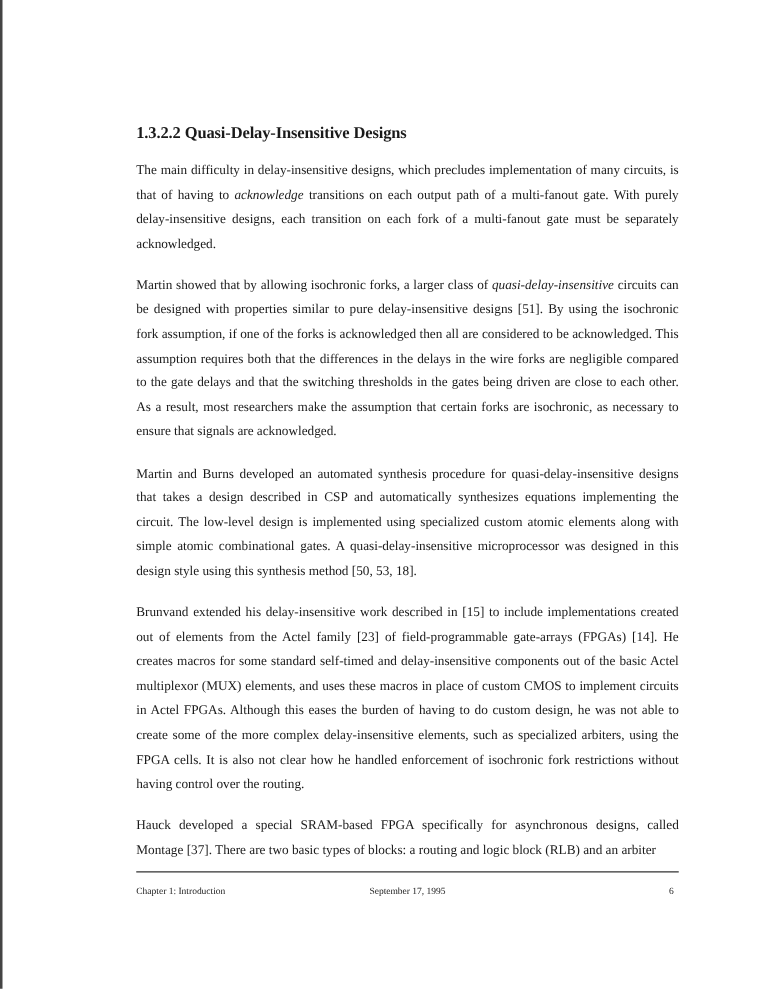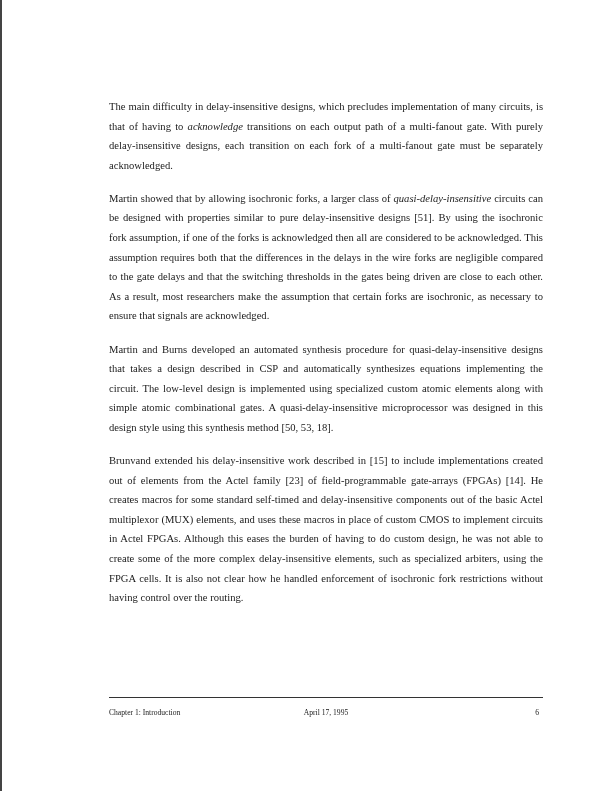--- a/index.html
+++ b/index.html
@@ -72,38 +72,42 @@
       margin-left: auto;
       padding-right: 4px;
     }
   </style>
 </head>
 <body>
 
 <div class="left-edge"></div>
 
 <div class="page">
+  <h3 class="heading">1.3.2.2 Quasi-Delay-Insensitive Designs</h3>
 
   <p class="para">
     <span>The main difficulty in delay-insensitive designs, which precludes implementation of many circuits, is that of having to </span><em>acknowledge</em><span> transitions on each output path of a multi-fanout gate. With purely delay-insensitive designs, each transition on each fork of a multi-fanout gate must be separately acknowledged.</span>
   </p>
 
   <p class="para">
     <span>Martin showed that by allowing isochronic forks, a larger class of </span><em>quasi-delay-insensitive</em><span> circuits can be designed with properties similar to pure delay-insensitive designs [51]. By using the isochronic fork assumption, if one of the forks is acknowledged then all are considered to be acknowledged. This assumption requires both that the differences in the delays in the wire forks are negligible compared to the gate delays and that the switching thresholds in the gates being driven are close to each other. As a result, most researchers make the assumption that certain forks are isochronic, as necessary to ensure that signals are acknowledged.</span>
   </p>
 
   <p class="para">
     <span>Martin and Burns developed an automated synthesis procedure for quasi-delay-insensitive designs that takes a design described in CSP and automatically synthesizes equations implementing the circuit. The low-level design is implemented using specialized custom atomic elements along with simple atomic combinational gates. A quasi-delay-insensitive microprocessor was designed in this design style using this synthesis method [50, 53, 18].</span>
   </p>
 
   <p class="para">
     <span>Brunvand extended his delay-insensitive work described in [15] to include implementations created out of elements from the Actel family [23] of field-programmable gate-arrays (FPGAs) [14]. He creates macros for some standard self-timed and delay-insensitive components out of the basic Actel multiplexor (MUX) elements, and uses these macros in place of custom CMOS to implement circuits in Actel FPGAs. Although this eases the burden of having to do custom design, he was not able to create some of the more complex delay-insensitive elements, such as specialized arbiters, using the FPGA cells. It is also not clear how he handled enforcement of isochronic fork restrictions without having control over the routing.</span>
   </p>
 
+  <p class="para">
+    <span>Hauck developed a special SRAM-based FPGA specifically for asynchronous designs, called Montage [37]. There are two basic types of blocks: a routing and logic block (RLB) and an arbiter</span>
+  </p>
 </div>
 
 <div class="rule"></div>
 
 <div class="footer">
   <span>Chapter 1: Introduction</span>
-  <span class="center">April 17, 1995</span>
+  <span class="center">September 17, 1995</span>
   <span class="right">6</span>
 </div>
 
 </body></html>

